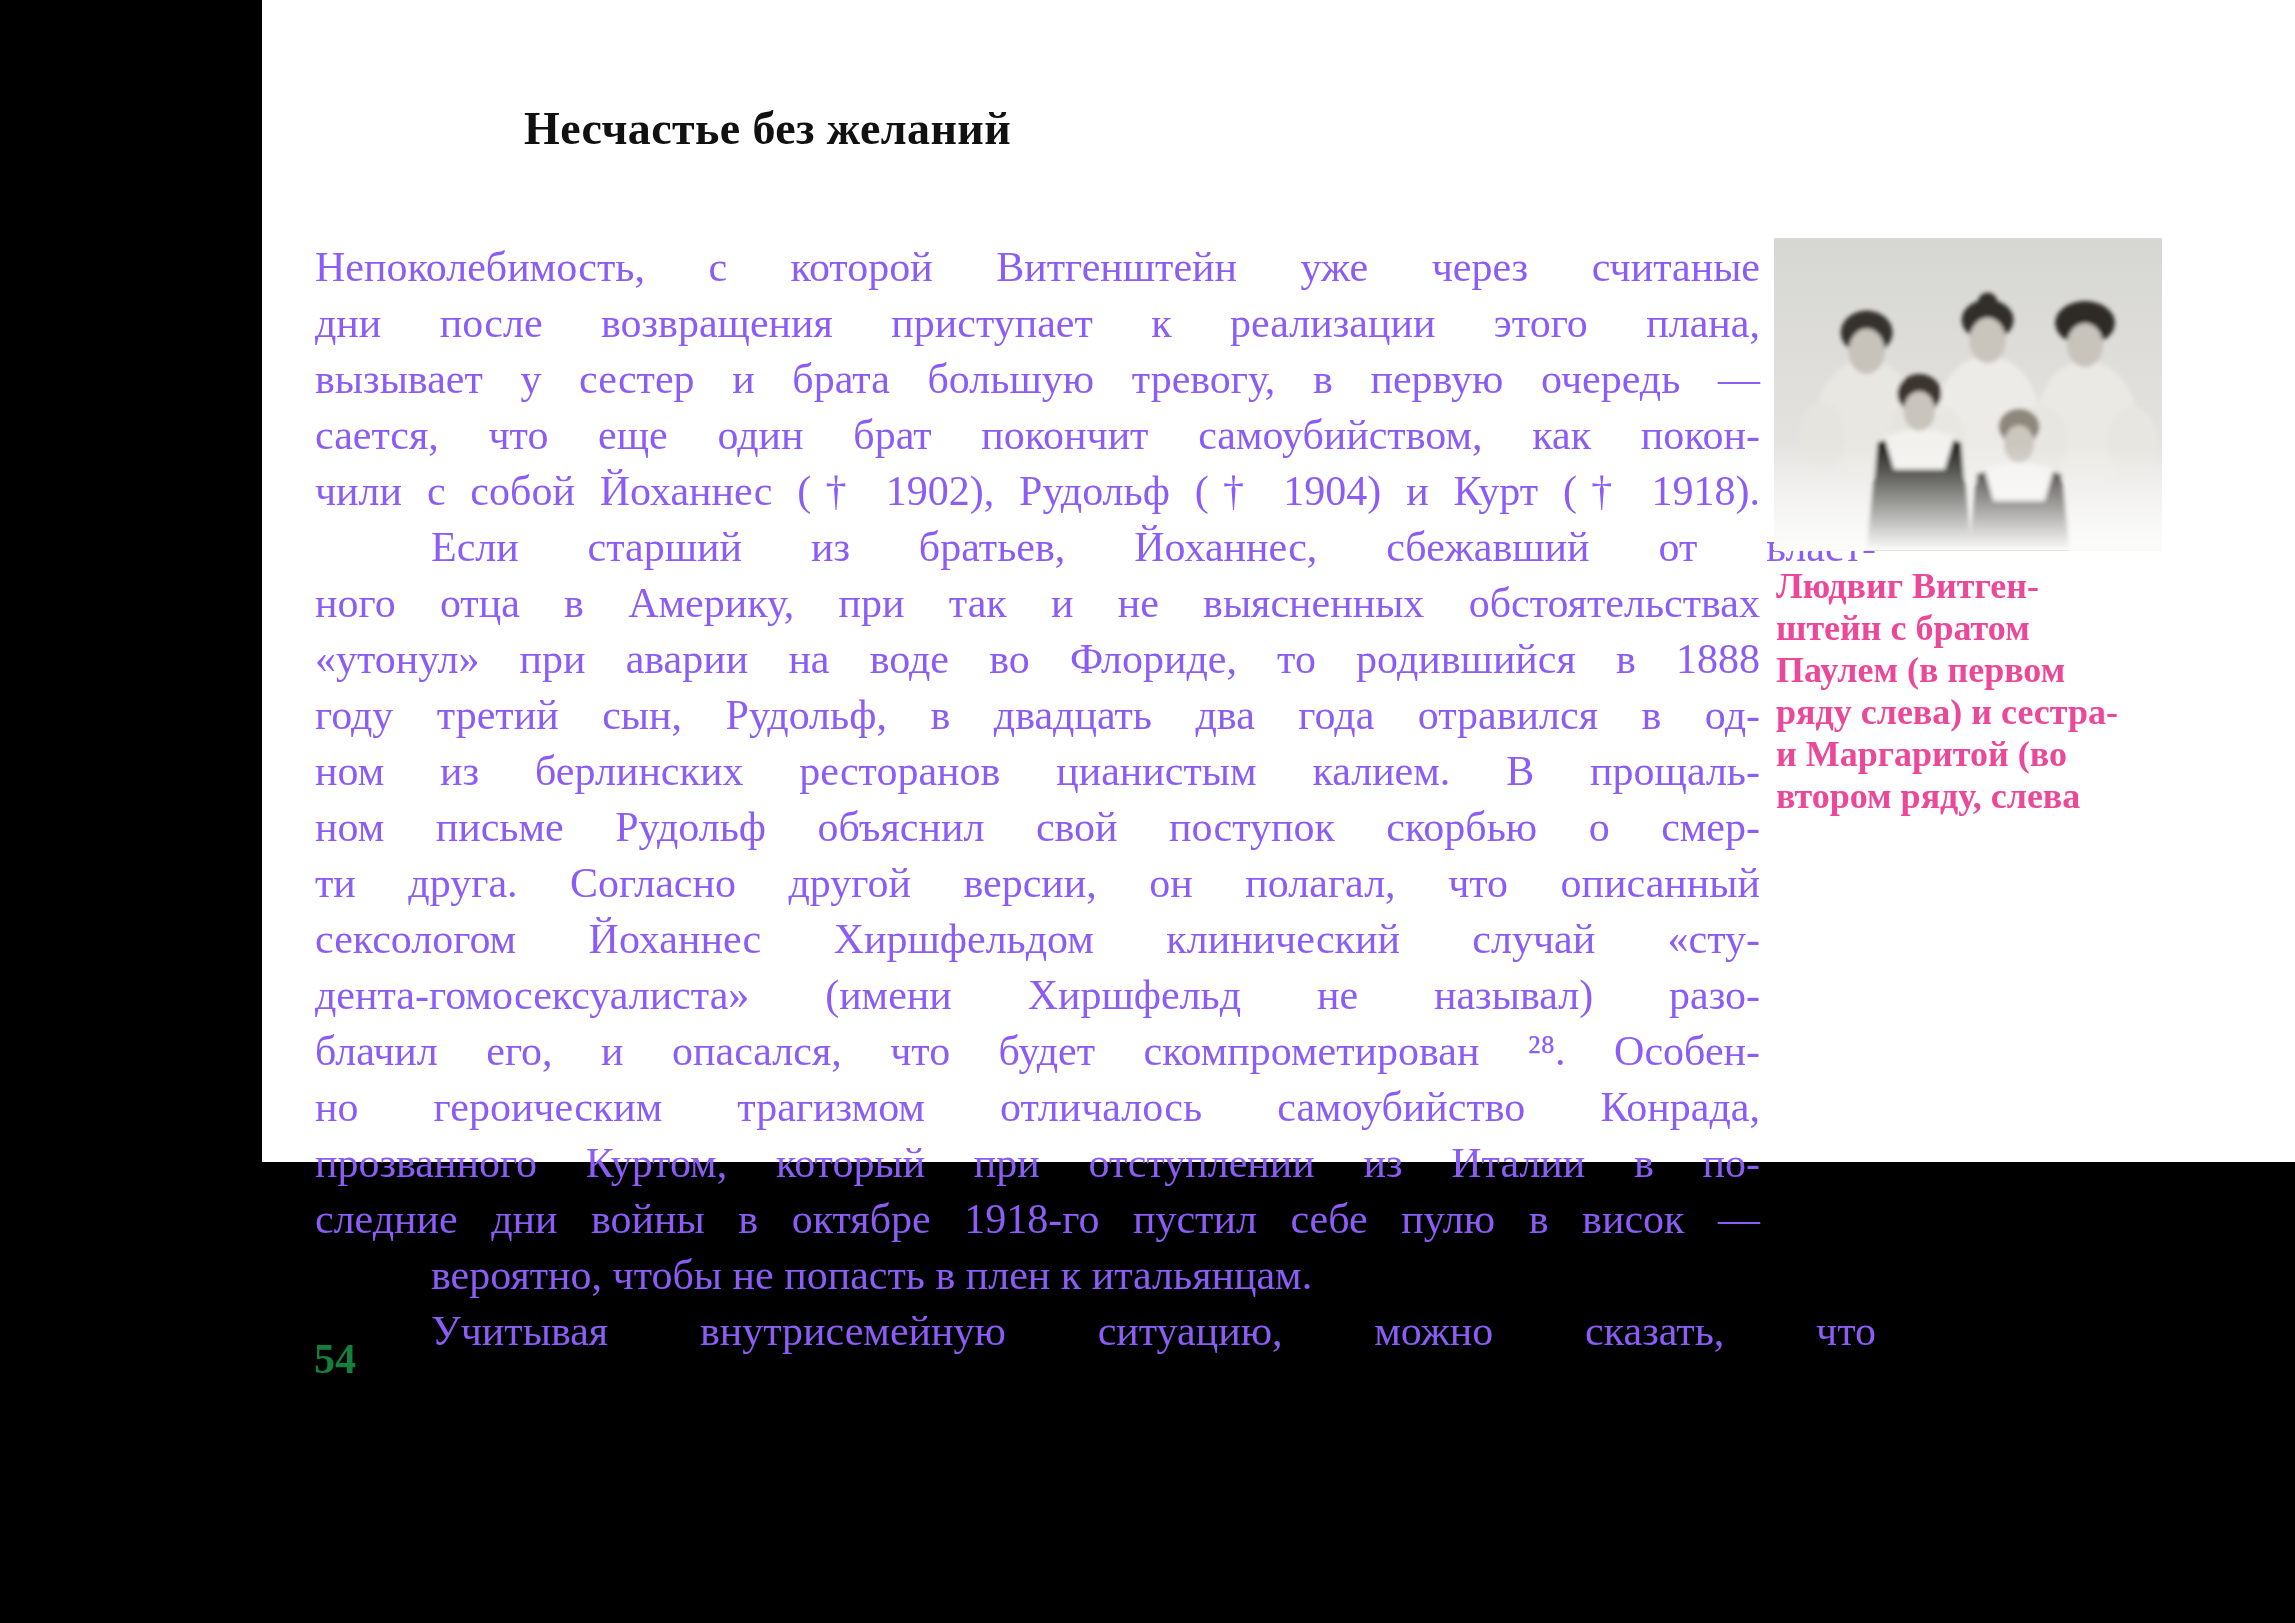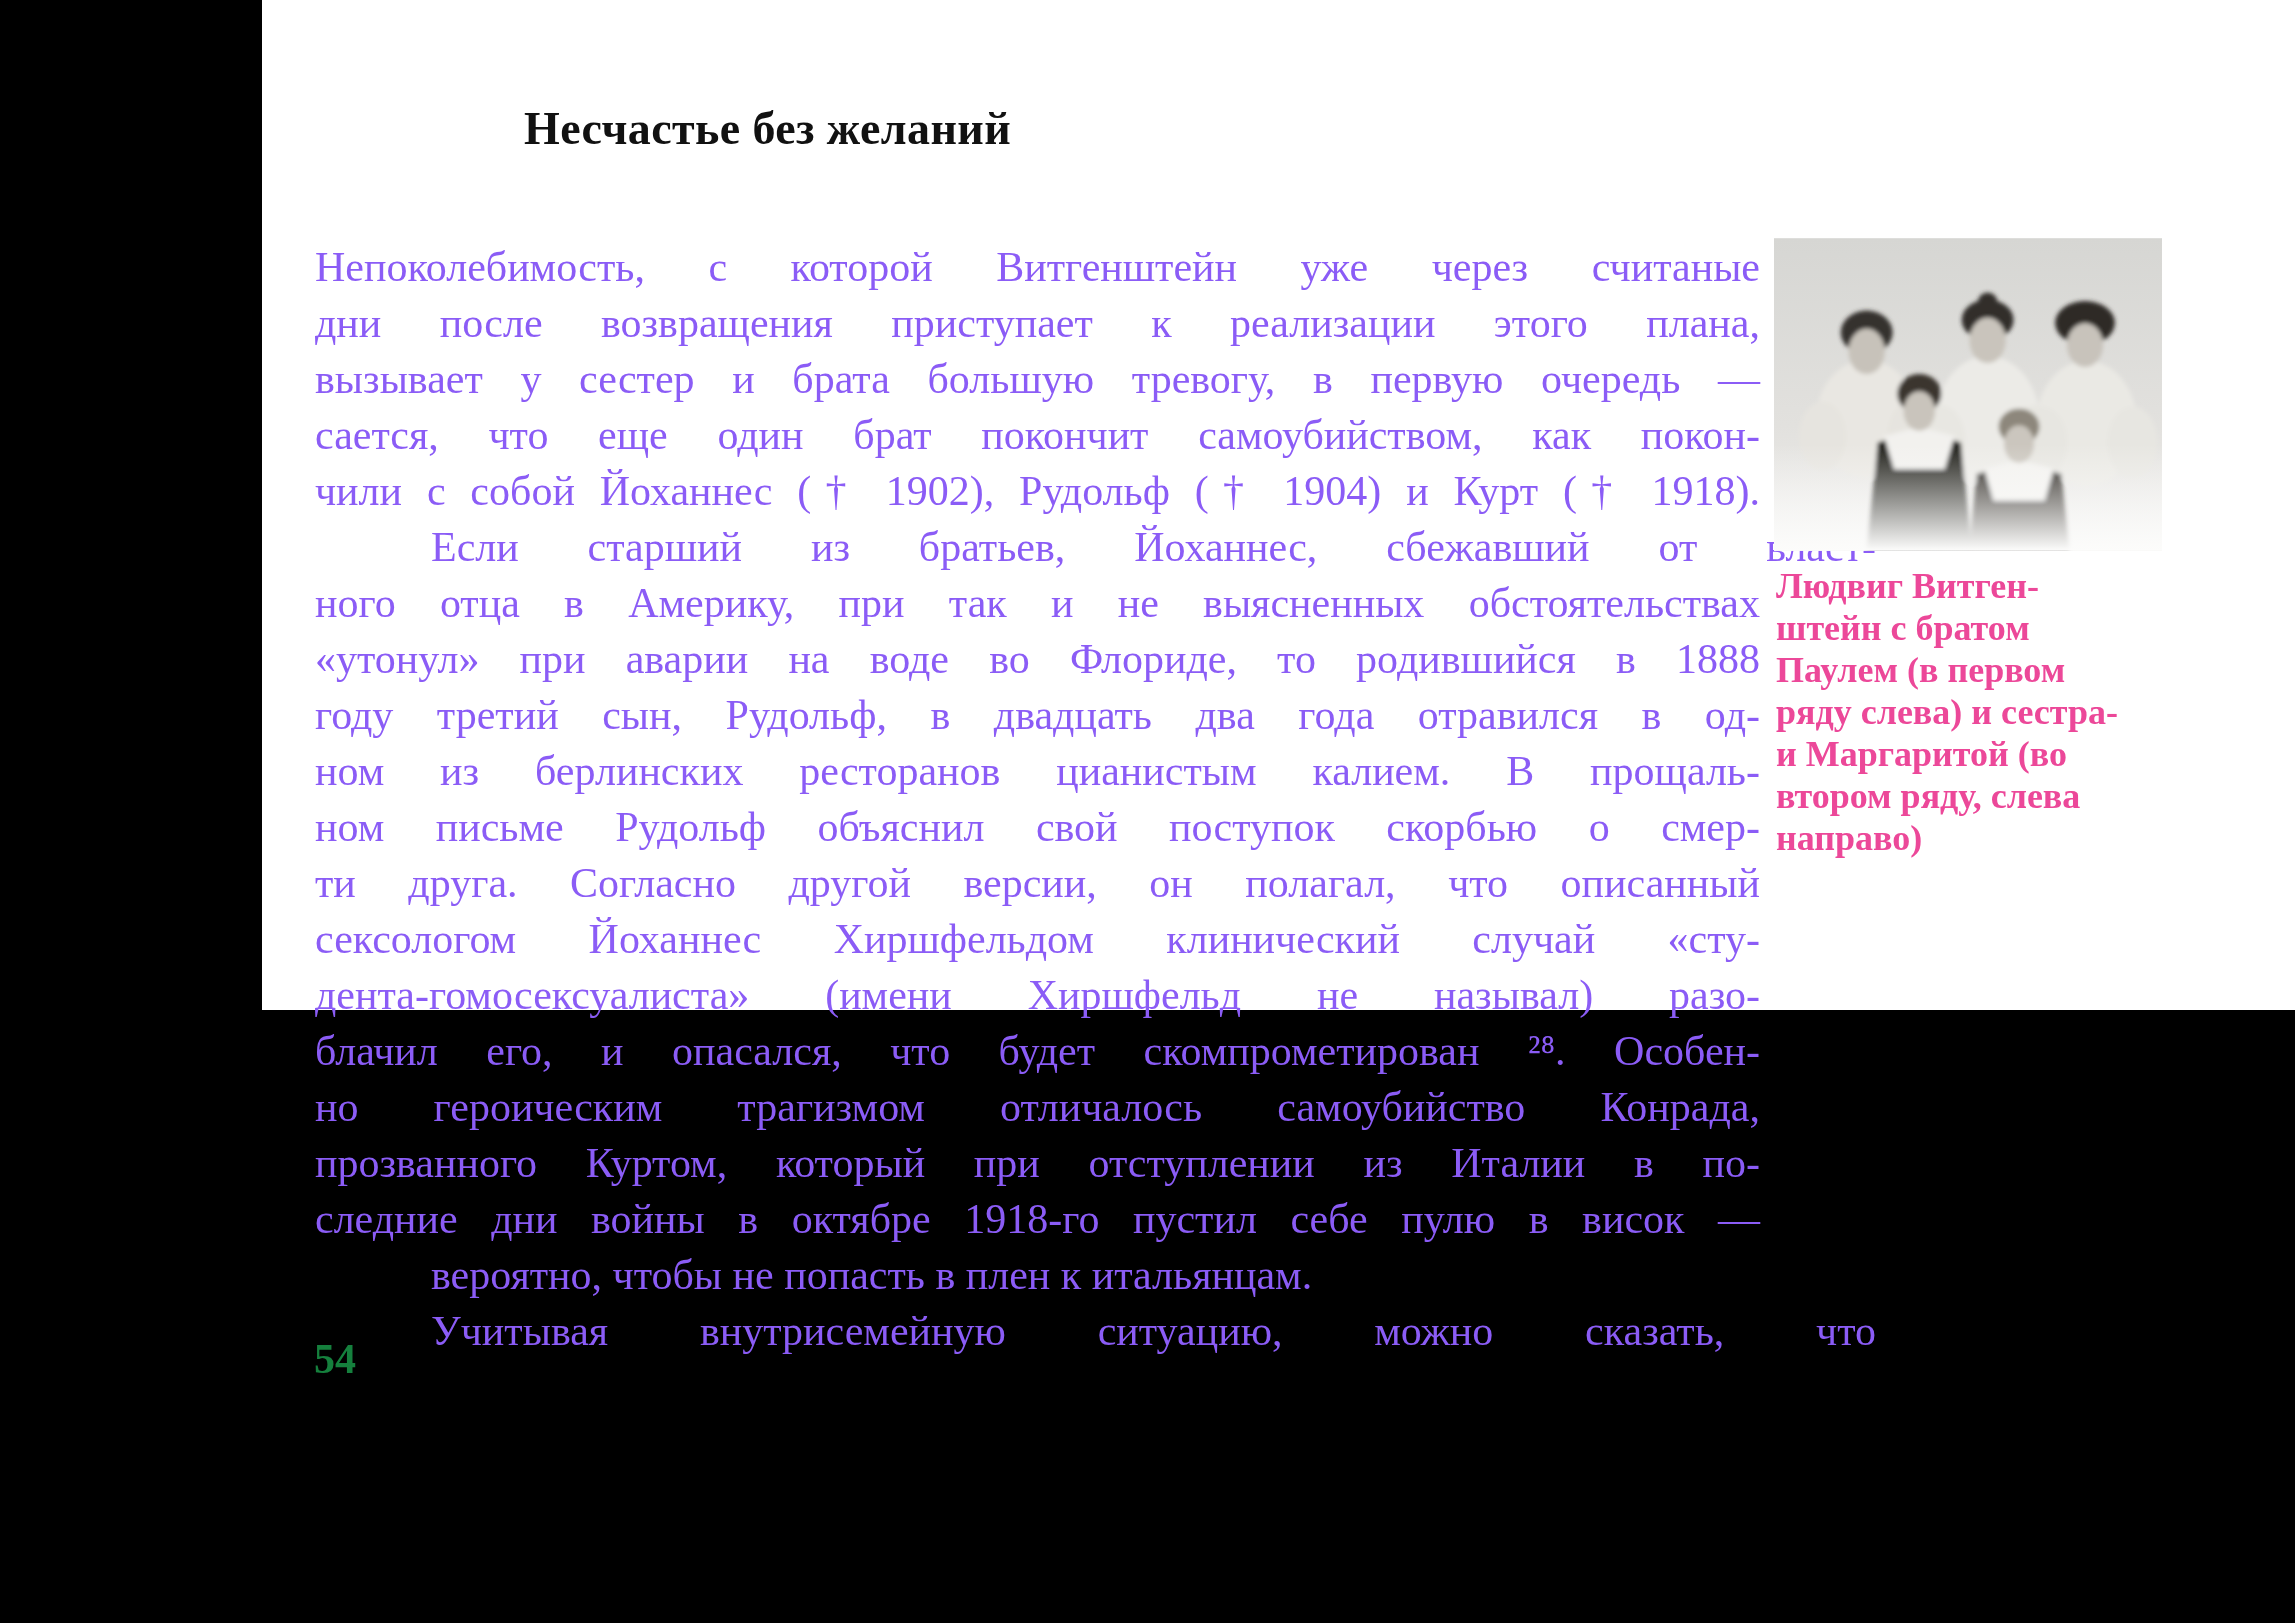--- a/index.html
+++ b/index.html
@@ -15,21 +15,21 @@
     position: relative;
     width: 2295px;
     height: 1623px;
     background: #000000;
   }
   .page {
     position: absolute;
     left: 262px;
     top: 0;
     width: 2033px;
-    height: 1010px;
+    height: 1162px;
     background: #ffffff;
   }
   .heading {
     position: absolute;
     left: 262px;
     top: 105px;
     margin: 0;
     font-size: 46px;
     line-height: 47px;
     font-weight: bold;
@@ -170,18 +170,17 @@
       </svg>
     </div>
 
     <div class="photo-caption">
         <div class="line">Людвиг Витген-</div>
         <div class="line">штейн с братом</div>
         <div class="line">Паулем (в первом</div>
         <div class="line">ряду слева) и сестра-</div>
         <div class="line">и Маргаритой (во</div>
         <div class="line">втором ряду, слева</div>
-        <div class="line">направо)</div>
       </div>
 
   </div>
 </div>
 
 
 </body></html>

